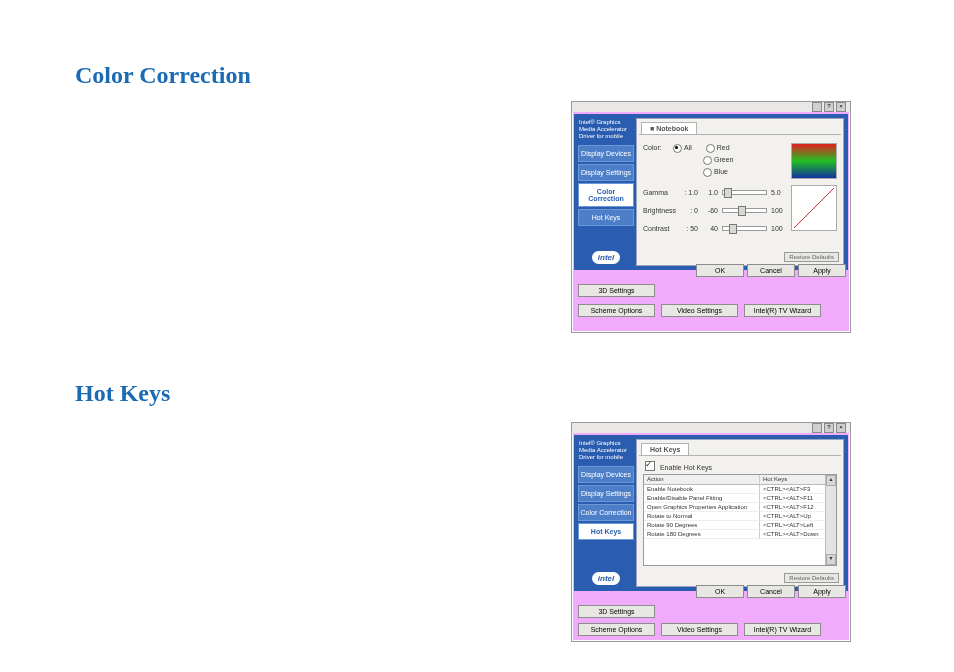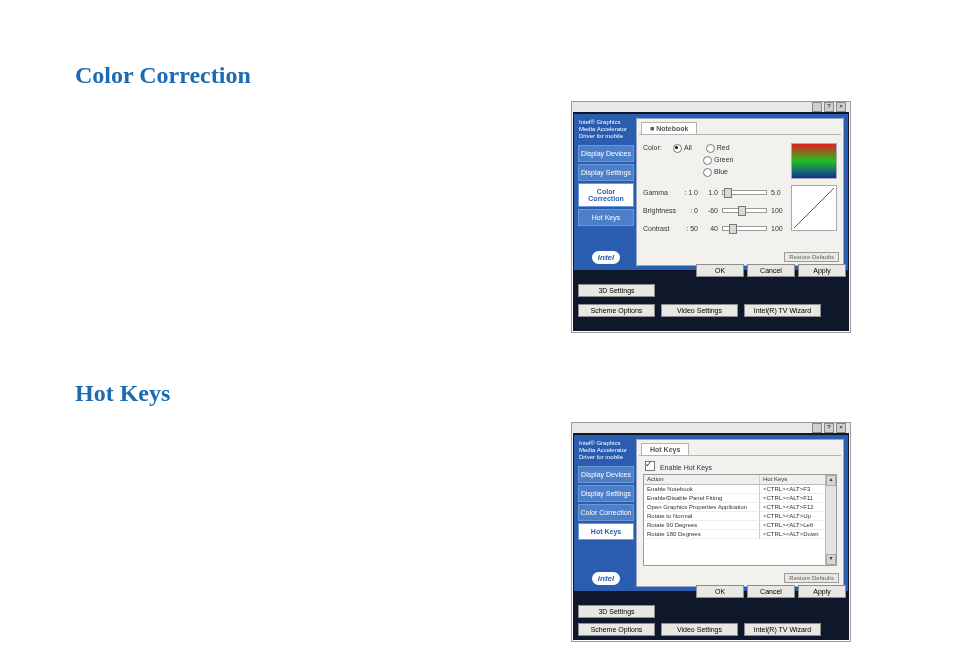--- a/index.html
+++ b/index.html
@@ -24,21 +24,21 @@
     color: #1a6bb3;
     font-size: 24px;
     margin: 0;
   }
   #h1 { left: 75px; top: 62px; }
   #h2 { left: 75px; top: 380px; }
 
   .panel {
     position: absolute;
     width: 278px;
-    background: #0f172a;
+    background: #f0abfc;
     border: 1px solid #9a9a9a;
     box-shadow: 0 0 0 1px #fff inset;
   }
   #panel1 { left: 571px; top: 101px; height: 230px; }
   #panel2 { left: 571px; top: 422px; height: 218px; }
 
   .titlebar {
     height: 10px;
     background: #e9e8e6;
     display: flex;

